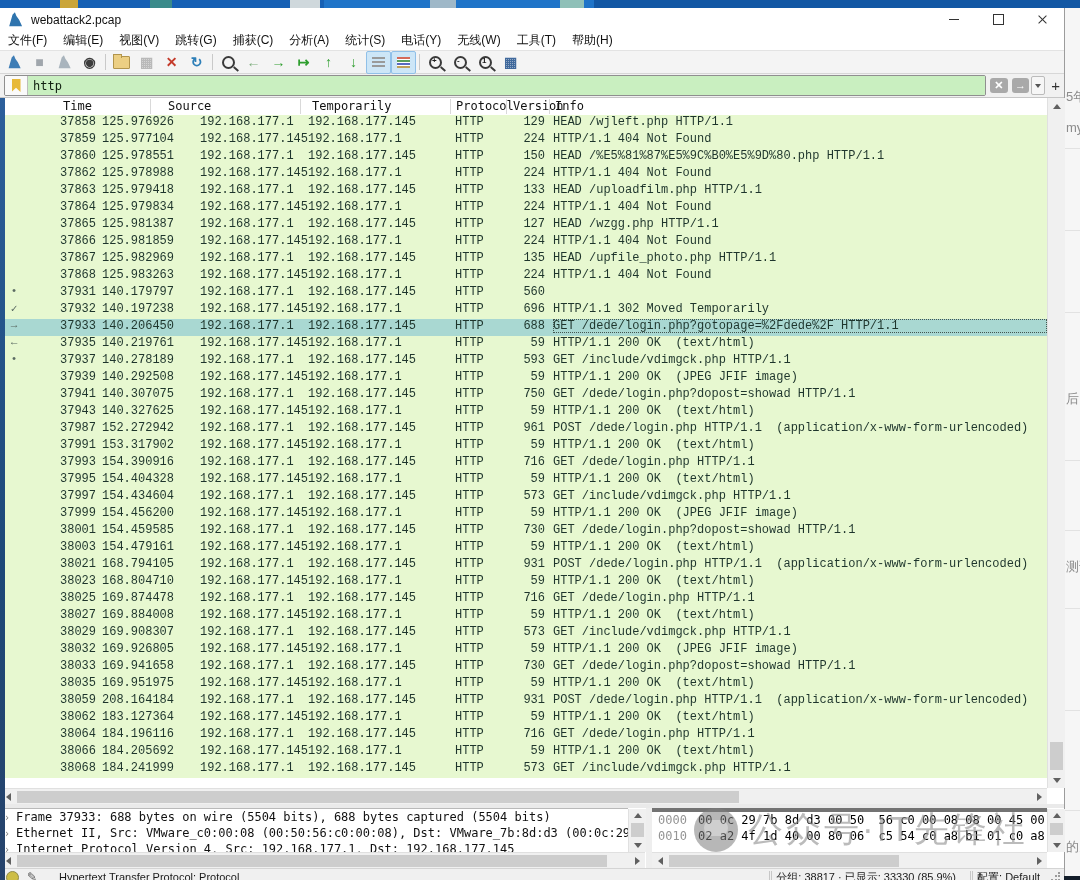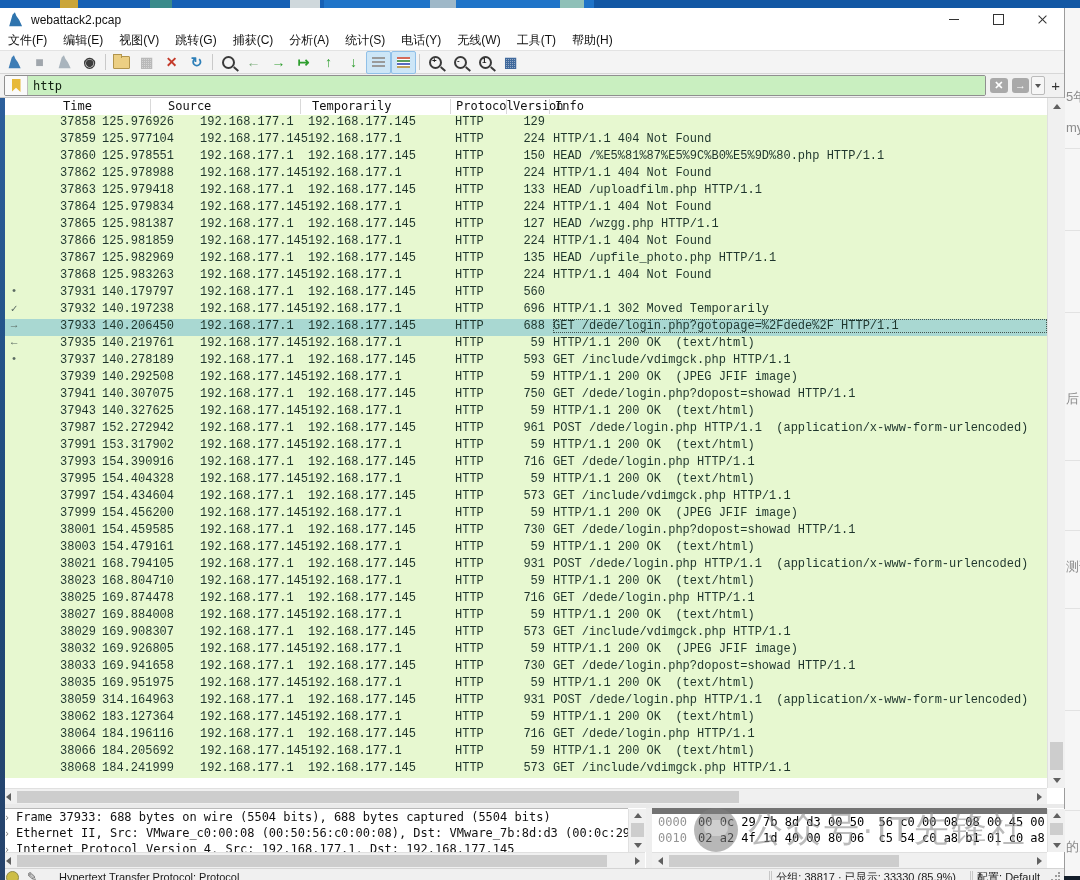--- a/index.html
+++ b/index.html
@@ -83,21 +83,21 @@
   .tri-up{width:0;height:0;border-left:4px solid transparent;border-right:4px solid transparent;border-bottom:5px solid #606060;}
   .tri-dn{width:0;height:0;border-left:4px solid transparent;border-right:4px solid transparent;border-top:5px solid #606060;}
   .tri-lf{width:0;height:0;border-top:4px solid transparent;border-bottom:4px solid transparent;border-right:5px solid #606060;}
   .tri-rt{width:0;height:0;border-top:4px solid transparent;border-bottom:4px solid transparent;border-left:5px solid #606060;}
   
   .splitter{position:absolute;left:0;top:796px;width:1064px;height:4px;background:#eaeaea;}
   .details{position:absolute;left:0;top:800px;width:628px;height:60px;background:#fff;border-top:1px solid #b9b9b9;overflow:hidden;}
   .dline{height:16px;display:flex;align-items:center;font-family:"DejaVu Sans Mono",monospace;font-size:12px;color:#111;white-space:pre;}
   .dchev{color:#777;width:12px;margin-left:4px;flex:none;font-size:10px;}
   .pane-div{position:absolute;left:646px;top:800px;width:6px;height:60px;background:#eeeeee;}
-  .hexpane{position:absolute;left:652px;top:800px;width:395px;height:60px;background:#fff;border-top:6px solid #737373;overflow:hidden;}
+  .hexpane{position:absolute;left:652px;top:800px;width:395px;height:60px;background:#fff;border-top:4px solid #737373;overflow:hidden;}
   .hline{height:16px;display:flex;align-items:center;font-family:"DejaVu Sans Mono",monospace;font-size:12px;white-space:pre;}
   .hoff{color:#949494;margin-left:6px;width:40px;flex:none;}
   .hbytes{color:#000000;}
   
   .statusbar{position:absolute;left:0;top:860px;width:1064px;height:16px;background:#f0f0f0;border-top:1px solid #d4d4d4;
              display:flex;align-items:center;font-size:11px;color:#1a1a1a;}
   .exp-circle{width:11px;height:11px;border-radius:50%;background:#cdbd45;border:1px solid #8f8a4a;margin-left:6px;flex:none;}
   .pencil{margin-left:8px;color:#555;font-size:12px;flex:none;}
   .st-left{margin-left:22px;white-space:nowrap;}
   .st-right{margin-left:auto;display:flex;align-items:center;white-space:nowrap;}
@@ -250,21 +250,21 @@
         <span class="hl" style="left: 456px;">Protocol</span>
         <span class="hl" style="left: 513px;">Version</span>
         <span class="hl" style="left: 555px;">Info</span>
         <span class="hdiv" style="left: 150px;"></span>
         <span class="hdiv" style="left: 300px;"></span>
         <span class="hdiv" style="left: 450px;"></span>
         <span class="hdiv" style="left: 506px;"></span>
         <span class="hdiv" style="left: 549px;"></span>
       </div>
     <div class="rows" id="rows">
-        <div class="row"><span class="c-gut"></span><span class="c-no">37858</span><span class="c-time">125.976926</span><span class="c-src">192.168.177.1</span><span class="c-dst">192.168.177.145</span><span class="c-proto">HTTP</span><span class="c-len">129</span></div>
+        <div class="row"><span class="c-gut"></span><span class="c-no">37858</span><span class="c-time">125.976926</span><span class="c-src">192.168.177.1</span><span class="c-dst">192.168.177.145</span><span class="c-proto">HTTP</span><span class="c-len">129</span><span class="c-info">HEAD /wjleft.php HTTP/1.1</span></div>
         <div class="row"><span class="c-gut"></span><span class="c-no">37859</span><span class="c-time">125.977104</span><span class="c-src">192.168.177.145</span><span class="c-dst">192.168.177.1</span><span class="c-proto">HTTP</span><span class="c-len">224</span><span class="c-info">HTTP/1.1 404 Not Found</span></div>
         <div class="row"><span class="c-gut"></span><span class="c-no">37860</span><span class="c-time">125.978551</span><span class="c-src">192.168.177.1</span><span class="c-dst">192.168.177.145</span><span class="c-proto">HTTP</span><span class="c-len">150</span><span class="c-info">HEAD /%E5%81%87%E5%9C%B0%E5%9D%80.php HTTP/1.1</span></div>
         <div class="row"><span class="c-gut"></span><span class="c-no">37862</span><span class="c-time">125.978988</span><span class="c-src">192.168.177.145</span><span class="c-dst">192.168.177.1</span><span class="c-proto">HTTP</span><span class="c-len">224</span><span class="c-info">HTTP/1.1 404 Not Found</span></div>
         <div class="row"><span class="c-gut"></span><span class="c-no">37863</span><span class="c-time">125.979418</span><span class="c-src">192.168.177.1</span><span class="c-dst">192.168.177.145</span><span class="c-proto">HTTP</span><span class="c-len">133</span><span class="c-info">HEAD /uploadfilm.php HTTP/1.1</span></div>
         <div class="row"><span class="c-gut"></span><span class="c-no">37864</span><span class="c-time">125.979834</span><span class="c-src">192.168.177.145</span><span class="c-dst">192.168.177.1</span><span class="c-proto">HTTP</span><span class="c-len">224</span><span class="c-info">HTTP/1.1 404 Not Found</span></div>
         <div class="row"><span class="c-gut"></span><span class="c-no">37865</span><span class="c-time">125.981387</span><span class="c-src">192.168.177.1</span><span class="c-dst">192.168.177.145</span><span class="c-proto">HTTP</span><span class="c-len">127</span><span class="c-info">HEAD /wzgg.php HTTP/1.1</span></div>
         <div class="row"><span class="c-gut"></span><span class="c-no">37866</span><span class="c-time">125.981859</span><span class="c-src">192.168.177.145</span><span class="c-dst">192.168.177.1</span><span class="c-proto">HTTP</span><span class="c-len">224</span><span class="c-info">HTTP/1.1 404 Not Found</span></div>
         <div class="row"><span class="c-gut"></span><span class="c-no">37867</span><span class="c-time">125.982969</span><span class="c-src">192.168.177.1</span><span class="c-dst">192.168.177.145</span><span class="c-proto">HTTP</span><span class="c-len">135</span><span class="c-info">HEAD /upfile_photo.php HTTP/1.1</span></div>
         <div class="row"><span class="c-gut"></span><span class="c-no">37868</span><span class="c-time">125.983263</span><span class="c-src">192.168.177.145</span><span class="c-dst">192.168.177.1</span><span class="c-proto">HTTP</span><span class="c-len">224</span><span class="c-info">HTTP/1.1 404 Not Found</span></div>
         <div class="row"><span class="c-gut">•</span><span class="c-no">37931</span><span class="c-time">140.179797</span><span class="c-src">192.168.177.1</span><span class="c-dst">192.168.177.145</span><span class="c-proto">HTTP</span><span class="c-len">560</span></div>
@@ -284,21 +284,21 @@
         <div class="row"><span class="c-gut"></span><span class="c-no">38001</span><span class="c-time">154.459585</span><span class="c-src">192.168.177.1</span><span class="c-dst">192.168.177.145</span><span class="c-proto">HTTP</span><span class="c-len">730</span><span class="c-info">GET /dede/login.php?dopost=showad HTTP/1.1</span></div>
         <div class="row"><span class="c-gut"></span><span class="c-no">38003</span><span class="c-time">154.479161</span><span class="c-src">192.168.177.145</span><span class="c-dst">192.168.177.1</span><span class="c-proto">HTTP</span><span class="c-len">59</span><span class="c-info">HTTP/1.1 200 OK  (text/html)</span></div>
         <div class="row"><span class="c-gut"></span><span class="c-no">38021</span><span class="c-time">168.794105</span><span class="c-src">192.168.177.1</span><span class="c-dst">192.168.177.145</span><span class="c-proto">HTTP</span><span class="c-len">931</span><span class="c-info">POST /dede/login.php HTTP/1.1  (application/x-www-form-urlencoded)</span></div>
         <div class="row"><span class="c-gut"></span><span class="c-no">38023</span><span class="c-time">168.804710</span><span class="c-src">192.168.177.145</span><span class="c-dst">192.168.177.1</span><span class="c-proto">HTTP</span><span class="c-len">59</span><span class="c-info">HTTP/1.1 200 OK  (text/html)</span></div>
         <div class="row"><span class="c-gut"></span><span class="c-no">38025</span><span class="c-time">169.874478</span><span class="c-src">192.168.177.1</span><span class="c-dst">192.168.177.145</span><span class="c-proto">HTTP</span><span class="c-len">716</span><span class="c-info">GET /dede/login.php HTTP/1.1</span></div>
         <div class="row"><span class="c-gut"></span><span class="c-no">38027</span><span class="c-time">169.884008</span><span class="c-src">192.168.177.145</span><span class="c-dst">192.168.177.1</span><span class="c-proto">HTTP</span><span class="c-len">59</span><span class="c-info">HTTP/1.1 200 OK  (text/html)</span></div>
         <div class="row"><span class="c-gut"></span><span class="c-no">38029</span><span class="c-time">169.908307</span><span class="c-src">192.168.177.1</span><span class="c-dst">192.168.177.145</span><span class="c-proto">HTTP</span><span class="c-len">573</span><span class="c-info">GET /include/vdimgck.php HTTP/1.1</span></div>
         <div class="row"><span class="c-gut"></span><span class="c-no">38032</span><span class="c-time">169.926805</span><span class="c-src">192.168.177.145</span><span class="c-dst">192.168.177.1</span><span class="c-proto">HTTP</span><span class="c-len">59</span><span class="c-info">HTTP/1.1 200 OK  (JPEG JFIF image)</span></div>
         <div class="row"><span class="c-gut"></span><span class="c-no">38033</span><span class="c-time">169.941658</span><span class="c-src">192.168.177.1</span><span class="c-dst">192.168.177.145</span><span class="c-proto">HTTP</span><span class="c-len">730</span><span class="c-info">GET /dede/login.php?dopost=showad HTTP/1.1</span></div>
         <div class="row"><span class="c-gut"></span><span class="c-no">38035</span><span class="c-time">169.951975</span><span class="c-src">192.168.177.145</span><span class="c-dst">192.168.177.1</span><span class="c-proto">HTTP</span><span class="c-len">59</span><span class="c-info">HTTP/1.1 200 OK  (text/html)</span></div>
-        <div class="row"><span class="c-gut"></span><span class="c-no">38059</span><span class="c-time">314.164963</span><span class="c-src">192.168.177.1</span><span class="c-dst">192.168.177.145</span><span class="c-proto">HTTP</span><span class="c-len">931</span><span class="c-info">POST /dede/login.php HTTP/1.1  (application/x-www-form-urlencoded)</span></div>
+        <div class="row"><span class="c-gut"></span><span class="c-no">38059</span><span class="c-time">208.164184</span><span class="c-src">192.168.177.1</span><span class="c-dst">192.168.177.145</span><span class="c-proto">HTTP</span><span class="c-len">931</span><span class="c-info">POST /dede/login.php HTTP/1.1  (application/x-www-form-urlencoded)</span></div>
         <div class="row"><span class="c-gut"></span><span class="c-no">38062</span><span class="c-time">183.127364</span><span class="c-src">192.168.177.145</span><span class="c-dst">192.168.177.1</span><span class="c-proto">HTTP</span><span class="c-len">59</span><span class="c-info">HTTP/1.1 200 OK  (text/html)</span></div>
         <div class="row"><span class="c-gut"></span><span class="c-no">38064</span><span class="c-time">184.196116</span><span class="c-src">192.168.177.1</span><span class="c-dst">192.168.177.145</span><span class="c-proto">HTTP</span><span class="c-len">716</span><span class="c-info">GET /dede/login.php HTTP/1.1</span></div>
         <div class="row"><span class="c-gut"></span><span class="c-no">38066</span><span class="c-time">184.205692</span><span class="c-src">192.168.177.145</span><span class="c-dst">192.168.177.1</span><span class="c-proto">HTTP</span><span class="c-len">59</span><span class="c-info">HTTP/1.1 200 OK  (text/html)</span></div>
         <div class="row"><span class="c-gut"></span><span class="c-no">38068</span><span class="c-time">184.241999</span><span class="c-src">192.168.177.1</span><span class="c-dst">192.168.177.145</span><span class="c-proto">HTTP</span><span class="c-len">573</span><span class="c-info">GET /include/vdimgck.php HTTP/1.1</span></div>
       </div>
     <div class="left-strip"></div>
 
     <div class="sb-v" style="left:1047px;top:90px;width:17px;height:690px;">
       <div class="sb-btn" style="left:0;top:0;width:17px;height:16px;">
           <span class="tri-up"></span>

